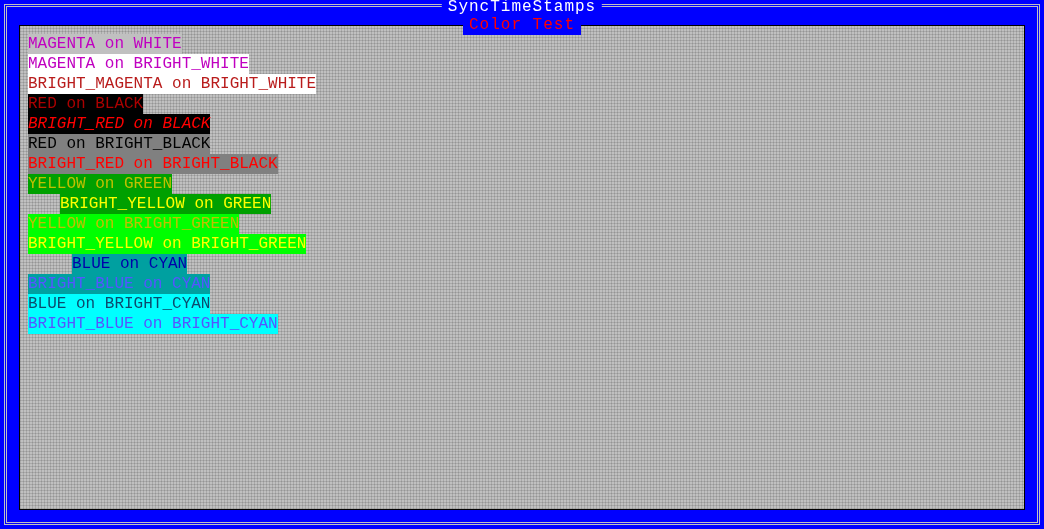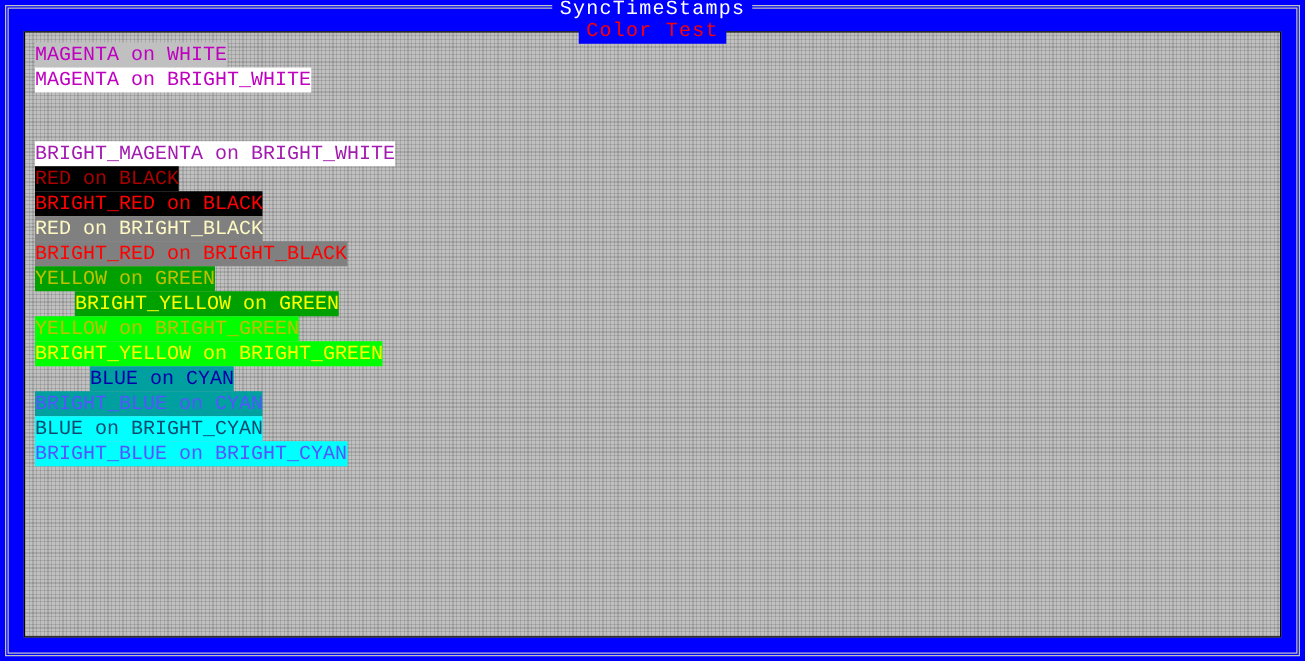--- a/index.html
+++ b/index.html
@@ -72,24 +72,24 @@
 </head>
 <body>
 
 <div class="outer-frame">
   <div class="app-title"> SyncTimeStamps </div>
   <div class="inner-panel">
     <div class="inner-title"> Color Test </div>
     <div class="content" id="content">
         <span class="line"><span class="seg" style="color: rgb(192, 0, 192); background-color: rgb(192, 192, 192);">MAGENTA on WHITE</span></span>
         <span class="line"><span class="seg" style="color: rgb(192, 0, 192); background-color: rgb(255, 255, 255);">MAGENTA on BRIGHT_WHITE</span></span>
-        <span class="line"><span class="seg" style="color: #a21caf; background-color: rgb(255, 255, 255); margin-top: 39px;">BRIGHT_MAGENTA on BRIGHT_WHITE</span></span>
+        <span class="line"><span class="seg" style="color: #b91c1c; background-color: rgb(255, 255, 255);">BRIGHT_MAGENTA on BRIGHT_WHITE</span></span>
         <span class="line"><span class="seg" style="color: rgb(170, 0, 0); background-color: rgb(0, 0, 0);">RED on BLACK</span></span>
-        <span class="line"><span class="seg" style="color: rgb(255, 0, 0); background-color: rgb(0, 0, 0);">BRIGHT_RED on BLACK</span></span>
-        <span class="line"><span class="seg" style="color: #fef9c3; background-color: rgb(128, 128, 128); font-family: Liberation Mono, monospace;">RED on BRIGHT_BLACK</span></span>
+        <span class="line"><span class="seg" style="color: rgb(255, 0, 0); background-color: rgb(0, 0, 0); font-style: italic;">BRIGHT_RED on BLACK</span></span>
+        <span class="line"><span class="seg" style="color: #000000; background-color: rgb(128, 128, 128); font-family: Liberation Mono, monospace;">RED on BRIGHT_BLACK</span></span>
         <span class="line"><span class="seg" style="color: rgb(255, 0, 0); background-color: rgb(128, 128, 128);">BRIGHT_RED on BRIGHT_BLACK</span></span>
         <span class="line"><span class="seg" style="color: rgb(192, 192, 0); background-color: rgb(0, 160, 0);">YELLOW on GREEN</span></span>
         <span class="line"><span class="seg" style="color: rgb(255, 255, 0); background-color: rgb(0, 160, 0); margin-left: 32px;">BRIGHT_YELLOW on GREEN</span></span>
         <span class="line"><span class="seg" style="color: rgb(192, 192, 0); background-color: rgb(0, 255, 0);">YELLOW on BRIGHT_GREEN</span></span>
         <span class="line"><span class="seg" style="color: rgb(255, 255, 0); background-color: rgb(0, 255, 0);">BRIGHT_YELLOW on BRIGHT_GREEN</span></span>
         <span class="line"><span class="seg" style="color: rgb(0, 0, 170); background-color: rgb(0, 160, 160); margin-left: 44px;">BLUE on CYAN</span></span>
         <span class="line"><span class="seg" style="color: rgb(85, 85, 255); background-color: rgb(0, 160, 160);">BRIGHT_BLUE on CYAN</span></span>
         <span class="line"><span class="seg" style="color: #0c4a6e; background-color: rgb(0, 255, 255); text-align: right;">BLUE on BRIGHT_CYAN</span></span>
         <span class="line"><span class="seg" style="color: rgb(85, 85, 255); background-color: rgb(0, 255, 255);">BRIGHT_BLUE on BRIGHT_CYAN</span></span>
       </div>

